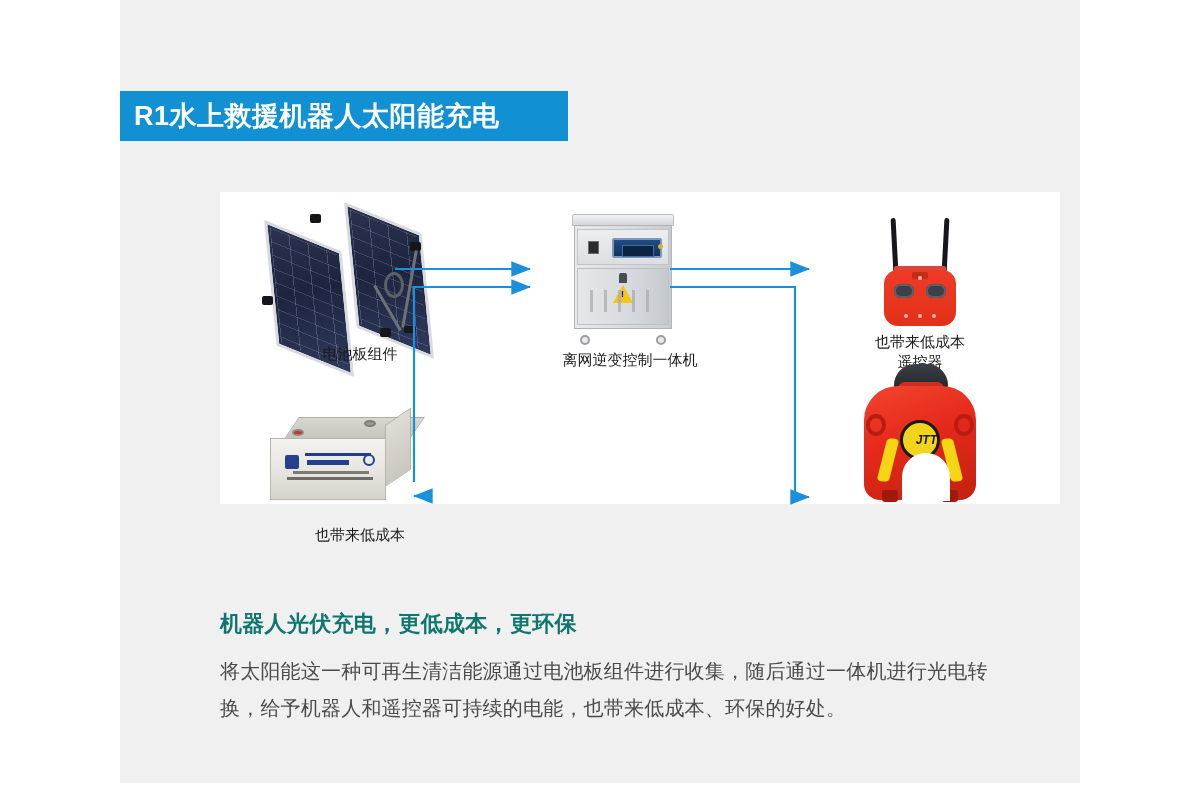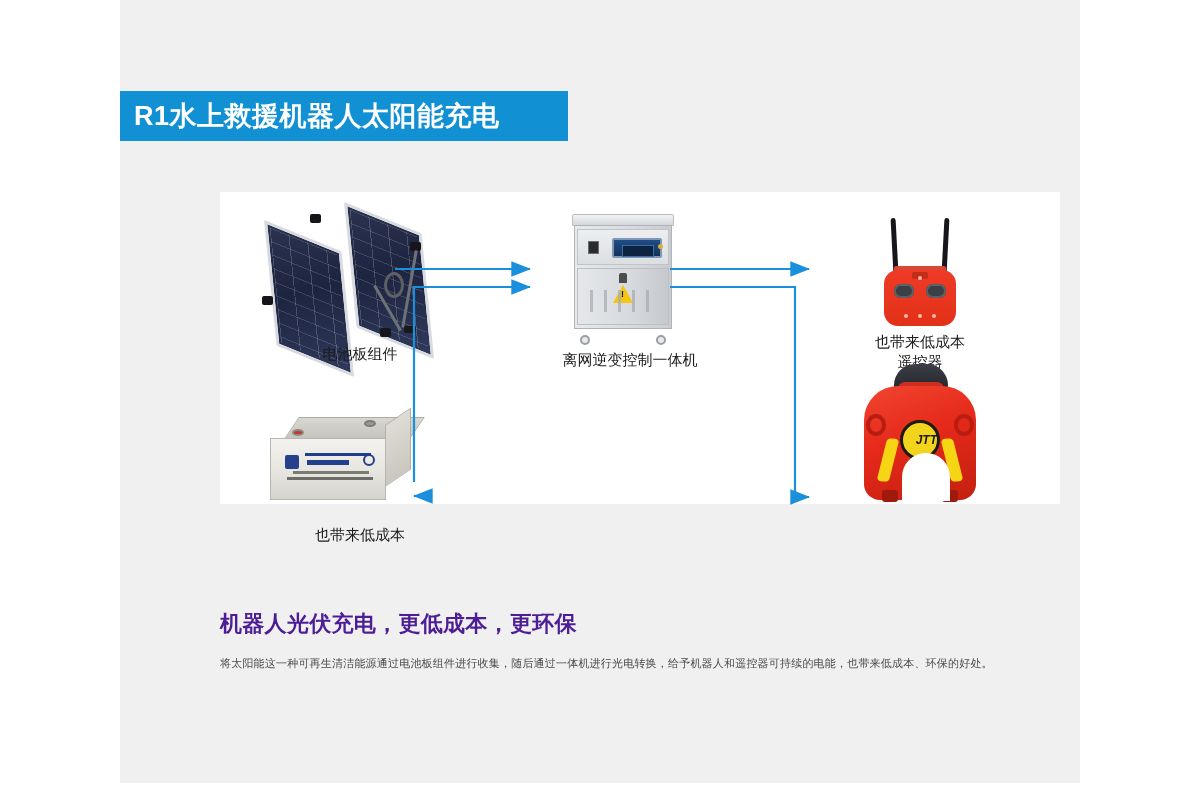--- a/index.html
+++ b/index.html
@@ -261,25 +261,25 @@
   .bt-ltxt2 { position: absolute; left: 24px; top: 7px; width: 42px; height: 5px; background: #23408e; }
   .bt-ltxt3 { position: absolute; left: 10px; top: 18px; width: 76px; height: 3px; background: #7b7a73; }
   .bt-ltxt4 { position: absolute; left: 4px; top: 24px; width: 86px; height: 3px; background: #6d6c66; }
   .bt-stamp { position: absolute; left: 2px; top: 2px; width: 14px; height: 14px; background: #27408c; border-radius: 2px; }
   .bt-stamp2 { position: absolute; right: 0; top: 1px; width: 12px; height: 12px; border: 2px solid #27408c; border-radius: 50%; }
   
   #wires { position: absolute; left: 0; top: 0; width: 840px; height: 386px; pointer-events: none; }
   
   #copy-block { position: absolute; left: 220px; top: 610px; width: 790px; }
   #copy-heading {
-    color: #4c1d95; font-size: 22px; font-weight: bold; line-height: 1.3;
+    color: #0f766e; font-size: 22px; font-weight: bold; line-height: 1.3;
     margin: 0 0 14px 0; letter-spacing: 0.3px;
   }
   #copy-body {
-    color: #4a4a4a; font-size: 11px; line-height: 1.85; margin: 0;
+    color: #4a4a4a; font-size: 20px; line-height: 1.85; margin: 0;
     letter-spacing: 0.2px;
   }
 </style>
 </head>
 <body>
 
 <div id="page">
 
   <div id="content-band"></div>
 

